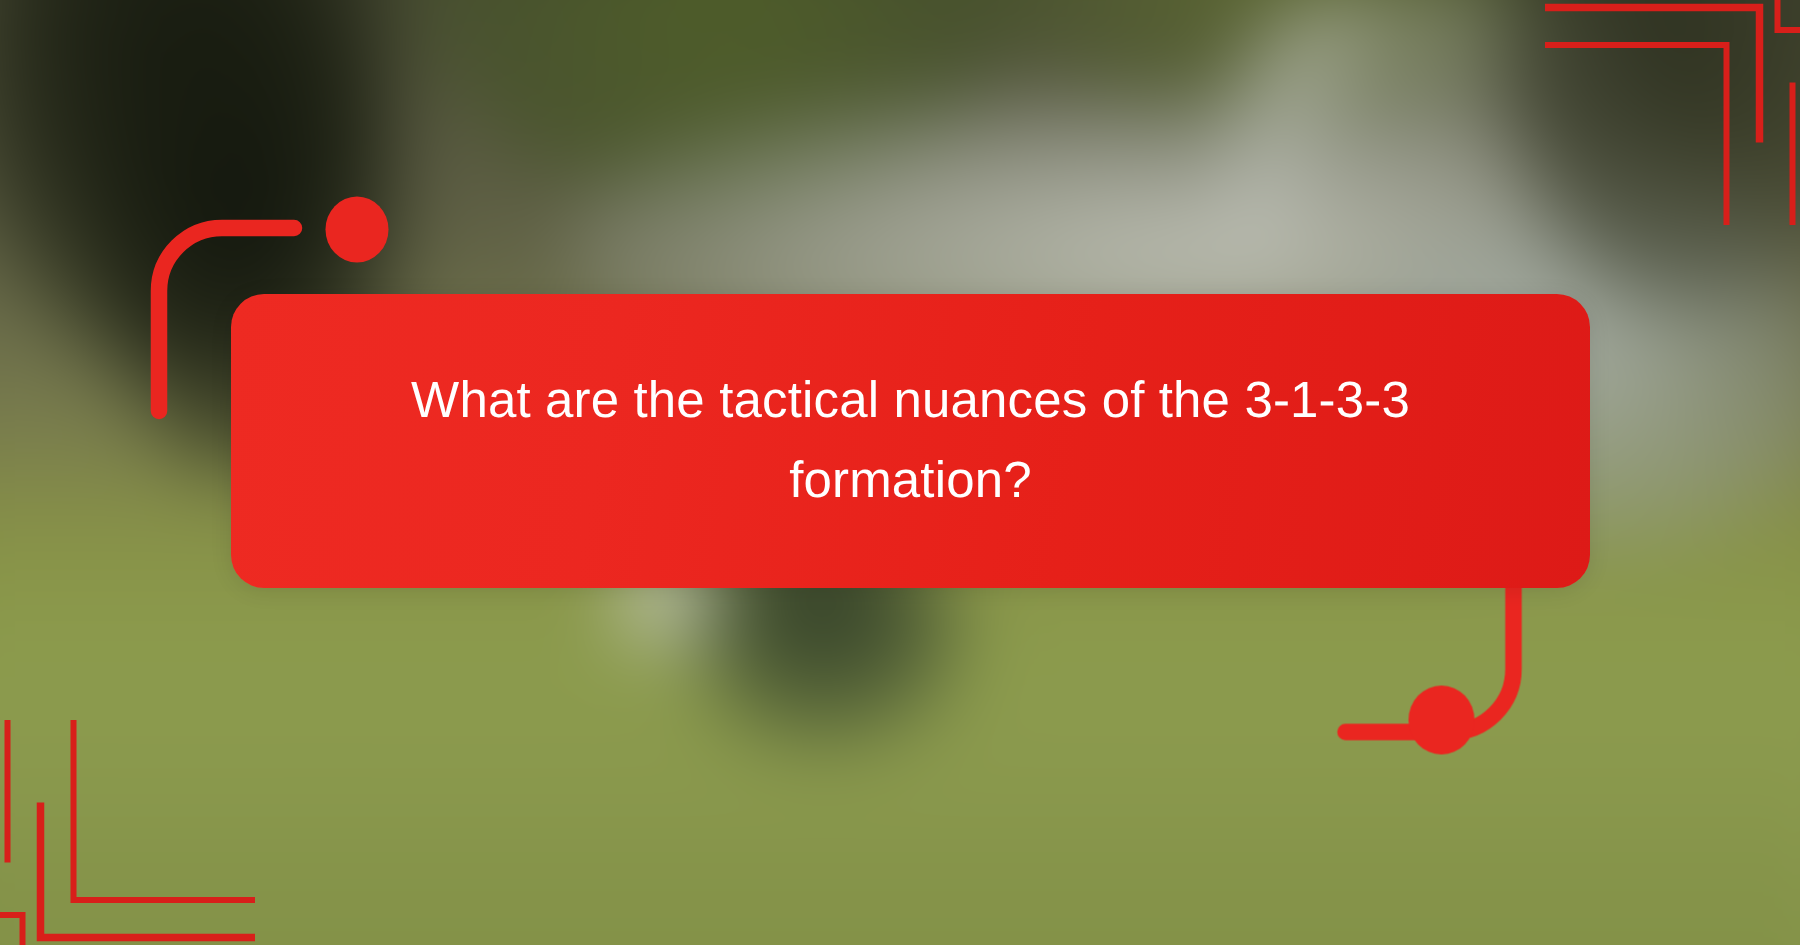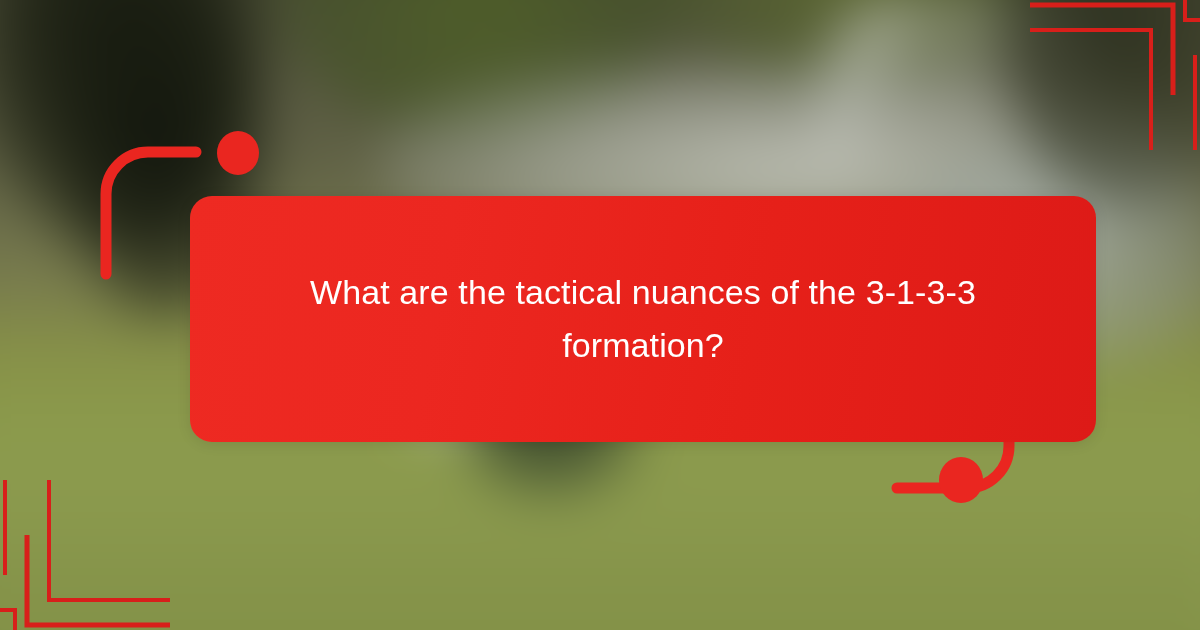--- a/index.html
+++ b/index.html
@@ -176,28 +176,27 @@
   .dot-tl { left: 217px; top: 131px; width: 42px; height: 44px; }
   .dot-br { left: 939px; top: 457px; width: 44px; height: 46px; }
 
   
   .card {
     position: absolute;
     z-index: 5;
     left: 154px;
     top: 196px;
     width: 906px;
-    height: 246px;
+    height: 196px;
     border-radius: 22px;
     background: linear-gradient(100deg, #ee2a22 0%, #ec2720 28%, #e62019 62%, #dd1a17 100%);
     display: flex;
     align-items: center;
     justify-content: center;
     box-shadow: 0 2px 14px rgba(0,0,0,0.10);
-    margin-left: 36px;
   }
 
   .card-title {
     color: #ffffff;
     font-size: 34px;
     line-height: 1.55;
     font-weight: 400;
     text-align: center;
     letter-spacing: 0.1px;
     max-width: 760px;

